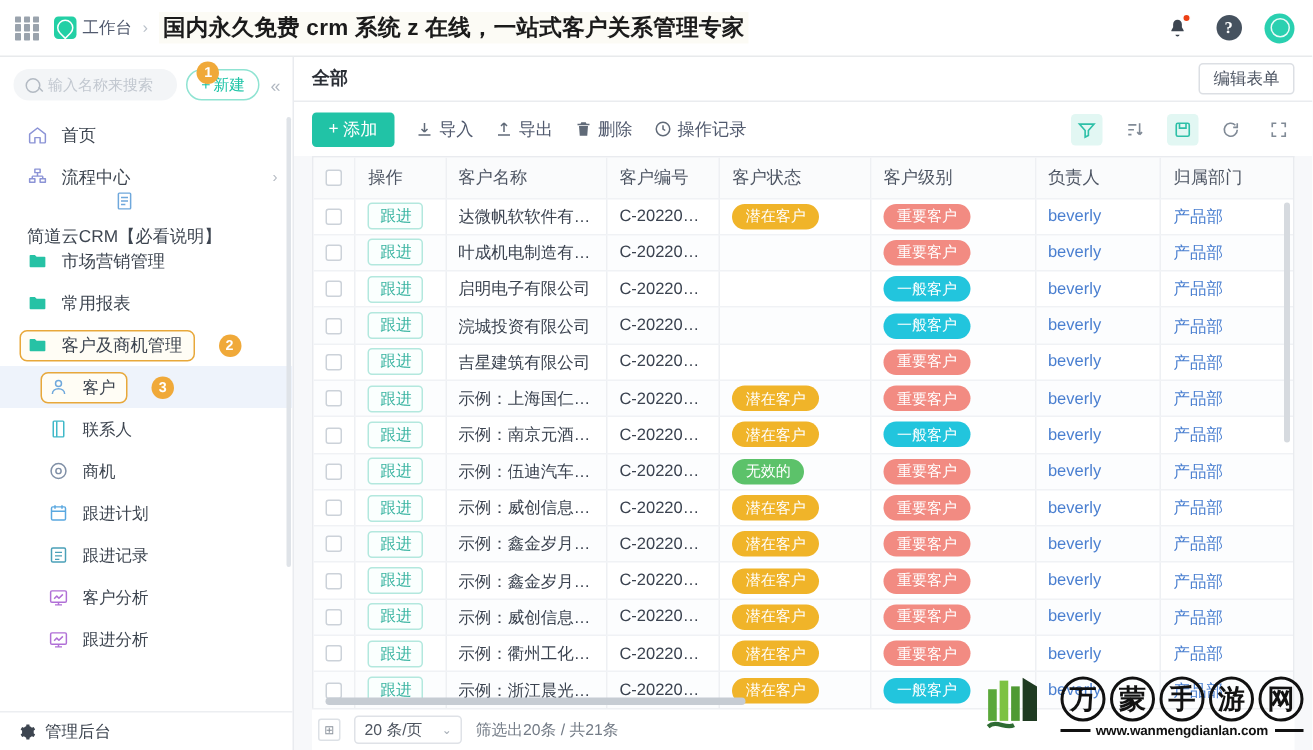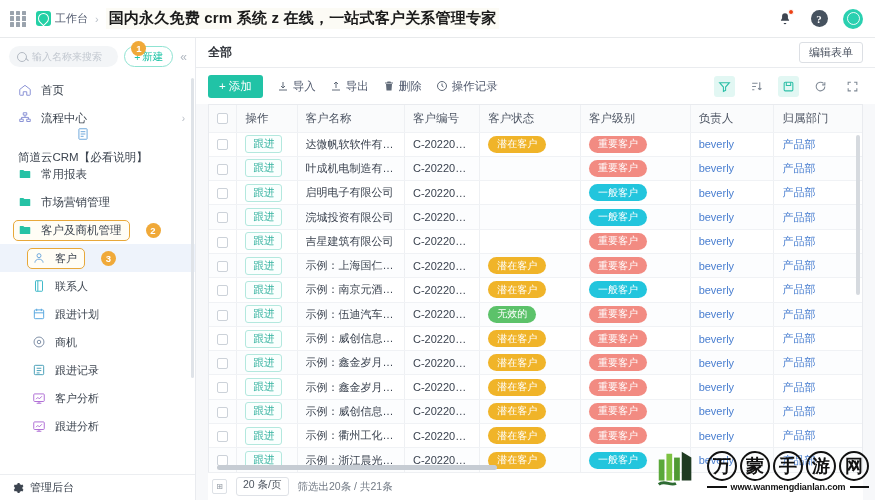--- a/index.html
+++ b/index.html
@@ -109,21 +109,21 @@
   .ellip { display: block; overflow: hidden; text-overflow: ellipsis; }
   .owner { color: #4a7fd0; cursor: pointer; }
   .dept { color: #4a7fd0; cursor: pointer; }
 
   .tscroll-h { position: absolute; left: 8px; right: 8px; bottom: 2px; height: 5px; }
   .tscroll-h i { display: block; height: 5px; width: 44%; background: #c6ccd3; border-radius: 3px; }
   .tscroll-v { position: absolute; right: 2px; top: 30px; width: 4px; height: 160px; background: #d6dadf; border-radius: 2px; }
 
   .statusbar { height: 28px; min-height: 28px; background: #fff; border-top: 1px solid #eef0f3; margin: 0 12px; display: flex; align-items: center; gap: 9px; padding: 0 4px; }
   .pg-ic { width: 15px; height: 15px; border: 1px solid #dde1e6; border-radius: 2px; display: flex; align-items: center; justify-content: center; font-size: 8px; color: #8b939d; cursor: pointer; }
-  .pg-select { height: 19px; border: 1px solid #dfe2e7; border-radius: 3px; background: #fff; font-size: 10.5px; color: #4d545f; display: flex; align-items: center; gap: 13px; padding: 0 6px; cursor: pointer; flex-direction: column; }
+  .pg-select { height: 19px; border: 1px solid #dfe2e7; border-radius: 3px; background: #fff; font-size: 10.5px; color: #4d545f; display: flex; align-items: center; gap: 13px; padding: 0 6px; cursor: pointer; }
   .pg-select .cv { font-size: 8px; color: #a7aeb7; }
   .pg-info { font-size: 10.5px; color: #737b86; }
 
   
   .watermark { position: absolute; right: 6px; bottom: 6px; display: flex; align-items: center; gap: 8px; z-index: 40; pointer-events: none; }
   .wm-logo { width: 46px; height: 46px; position: relative; }
   .wm-text { display: flex; flex-direction: column; align-items: center; gap: 1px; }
   .wm-chars { display: flex; gap: 3px; }
   .wm-char { width: 30px; height: 30px; border: 2px solid #111; border-radius: 50%; display: flex; align-items: center; justify-content: center; font-size: 18px; font-weight: bold; color: #111; font-family: "Liberation Serif", "DejaVu Serif", serif; }
   .wm-url-row { display: flex; align-items: center; gap: 4px; width: 100%; }
@@ -208,29 +208,29 @@
                 <path d="M8 8h8M8 12h8M8 16h5"></path>
               </svg>
               <span class="ni-label">简道云CRM【必看说明】</span>
             </div>
           </div>
           <div class="nav-item">
             <div style="display: flex; align-items: center; gap: 9px; padding: 2px 7px 2px 4px; min-width: 0px;">
               <svg class="nic" viewBox="0 0 24 24" fill="#26c2a5">
                 <path d="M3 6a1 1 0 0 1 1-1h5l2 2h9a1 1 0 0 1 1 1v10a1 1 0 0 1-1 1H4a1 1 0 0 1-1-1z"></path>
               </svg>
-              <span class="ni-label">常用报表</span>
+              <span class="ni-label">市场营销管理</span>
             </div>
           </div>
           <div class="nav-item">
             <div style="display: flex; align-items: center; gap: 9px; padding: 2px 7px 2px 4px; min-width: 0px;">
               <svg class="nic" viewBox="0 0 24 24" fill="#26c2a5">
                 <path d="M3 6a1 1 0 0 1 1-1h5l2 2h9a1 1 0 0 1 1 1v10a1 1 0 0 1-1 1H4a1 1 0 0 1-1-1z"></path>
               </svg>
-              <span class="ni-label">市场营销管理</span>
+              <span class="ni-label">常用报表</span>
             </div>
           </div>
           <div class="nav-item">
             <div class="hl-box" style="display: flex; align-items: center; gap: 9px; padding: 2px 7px 2px 4px; min-width: 0px;">
               <svg class="nic" viewBox="0 0 24 24" fill="#26c2a5">
                 <path d="M3 6a1 1 0 0 1 1-1h5l2 2h9a1 1 0 0 1 1 1v10a1 1 0 0 1-1 1H4a1 1 0 0 1-1-1z"></path>
               </svg>
               <span class="ni-label">客户及商机管理</span>
             </div>
             <span class="badge-num">2</span>
@@ -249,34 +249,34 @@
             <div style="display: flex; align-items: center; gap: 9px; padding: 2px 7px 2px 4px; min-width: 0px;">
               <svg class="nic" viewBox="0 0 24 24" fill="none" stroke="#3fb8c8" stroke-width="1.7" stroke-linejoin="round">
                 <rect x="6" y="3" width="12" height="18" rx="1"></rect>
                 <path d="M10 3v18"></path>
               </svg>
               <span class="ni-label">联系人</span>
             </div>
           </div>
           <div class="nav-item sub">
             <div style="display: flex; align-items: center; gap: 9px; padding: 2px 7px 2px 4px; min-width: 0px;">
+              <svg class="nic" viewBox="0 0 24 24" fill="none" stroke="#7f8fa6" stroke-width="1.7" stroke-linejoin="round">
+                <circle cx="12" cy="12" r="8.5"></circle>
+                <circle cx="12" cy="12" r="3"></circle>
+              </svg>
+              <span class="ni-label">商机</span>
+            </div>
+          </div>
+          <div class="nav-item sub">
+            <div style="display: flex; align-items: center; gap: 9px; padding: 2px 7px 2px 4px; min-width: 0px;">
               <svg class="nic" viewBox="0 0 24 24" fill="none" stroke="#5aa8e0" stroke-width="1.7" stroke-linejoin="round">
                 <rect x="4" y="5" width="16" height="15" rx="1.5"></rect>
                 <path d="M4 10h16M8 3v4M16 3v4"></path>
               </svg>
               <span class="ni-label">跟进计划</span>
-            </div>
-          </div>
-          <div class="nav-item sub">
-            <div style="display: flex; align-items: center; gap: 9px; padding: 2px 7px 2px 4px; min-width: 0px;">
-              <svg class="nic" viewBox="0 0 24 24" fill="none" stroke="#7f8fa6" stroke-width="1.7" stroke-linejoin="round">
-                <circle cx="12" cy="12" r="8.5"></circle>
-                <circle cx="12" cy="12" r="3"></circle>
-              </svg>
-              <span class="ni-label">商机</span>
             </div>
           </div>
           <div class="nav-item sub">
             <div style="display: flex; align-items: center; gap: 9px; padding: 2px 7px 2px 4px; min-width: 0px;">
               <svg class="nic" viewBox="0 0 24 24" fill="none" stroke="#4aa0b8" stroke-width="1.7" stroke-linejoin="round">
                 <rect x="4" y="4" width="16" height="16" rx="1.5"></rect>
                 <path d="M8 9h8M8 13h8M8 17h5"></path>
               </svg>
               <span class="ni-label">跟进记录</span>
             </div>

